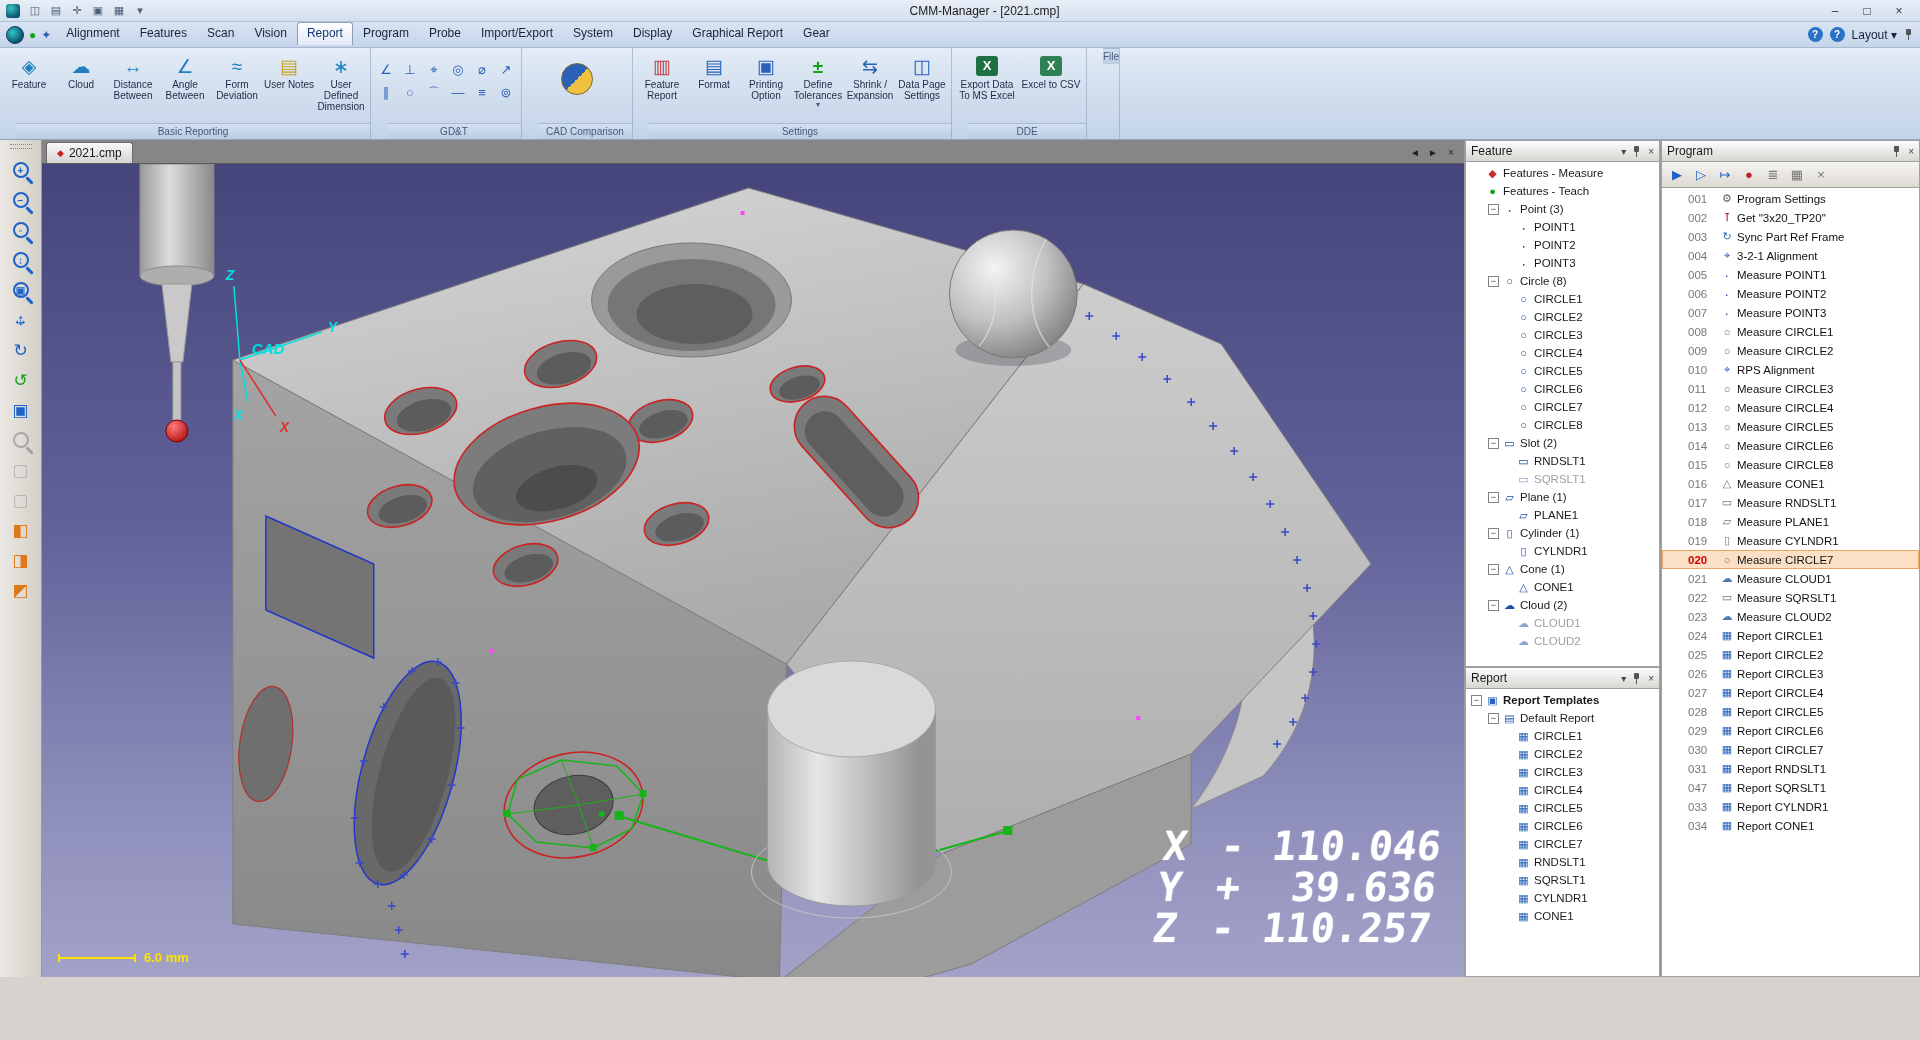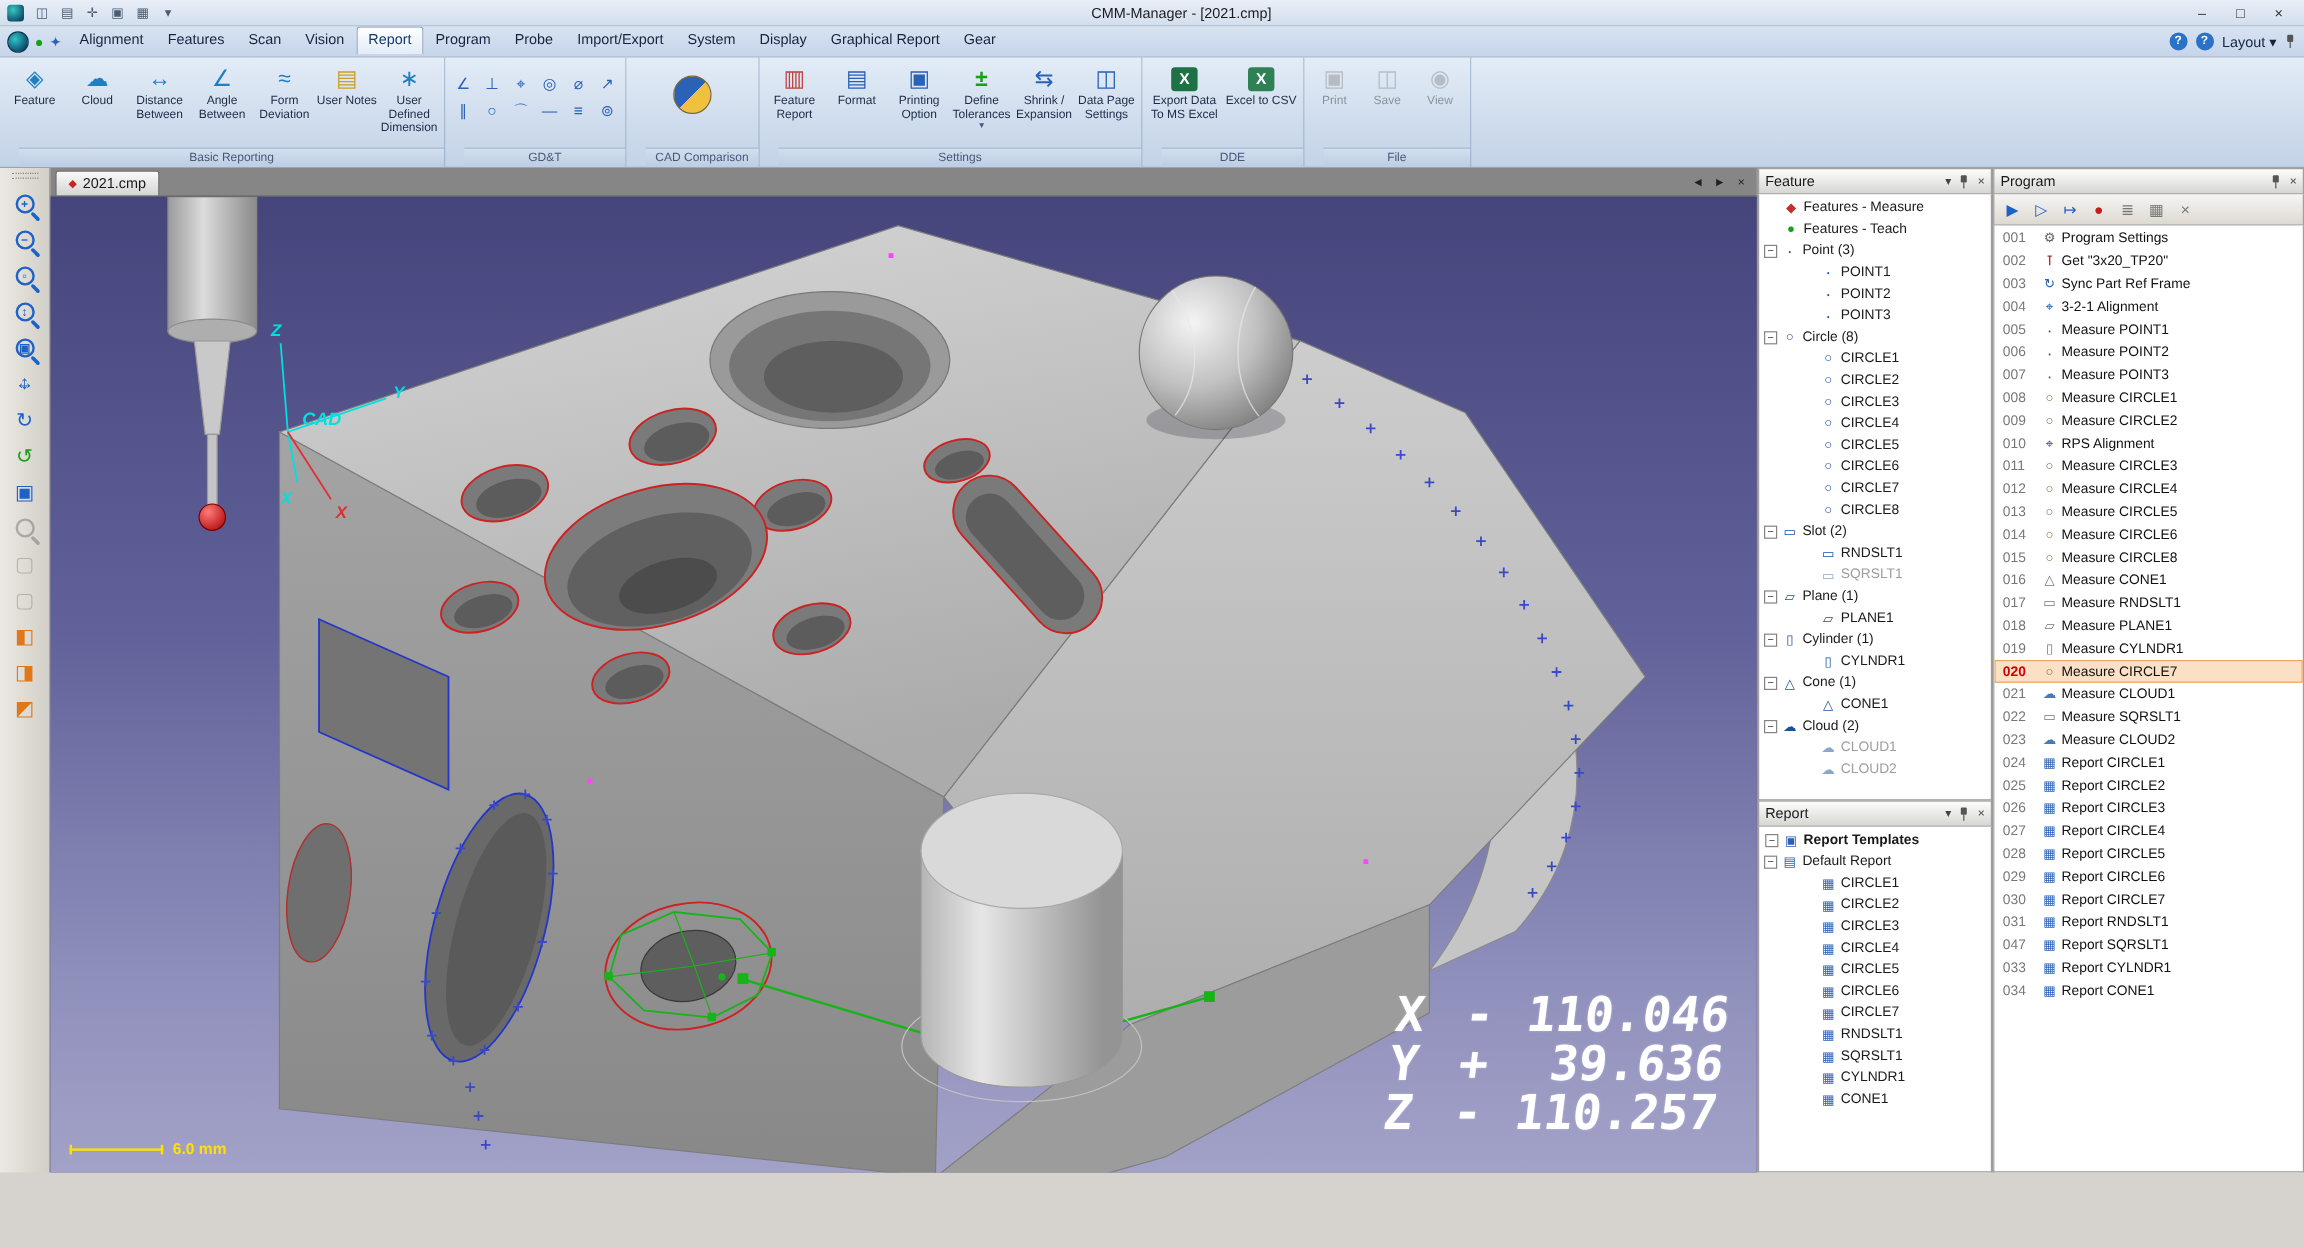--- a/index.html
+++ b/index.html
@@ -106,21 +106,21 @@
   
   .rightcol { width:195px; display:flex; flex-direction:column; background:#ece9e4; }
   .rightcol2 { width:260px; display:flex; flex-direction:column; background:#ece9e4; border-left:1px solid #9a9a9a; }
   .panel { display:flex; flex-direction:column; min-height:0; }
   .panel.feature { height:527px; } .panel.report { flex:1; } .panel.program { height:100%; }
   .panel-header { height:22px; background:linear-gradient(#fdfdfd,#d6d6d2); border:1px solid #a0a0a0; display:flex; align-items:center; font-size:12px; padding:0 5px; gap:6px; }
   .ph-title { flex:1; color:#1a1a1a; }
   .ph-ic { font-size:10px; color:#444; }
   .tree { flex:1; background:#fff; border:1px solid #a0a0a0; border-top:none; overflow:hidden; padding-top:2px; }
   .trow { display:flex; align-items:center; height:18px; font-size:11.5px; padding-left:5px; white-space:nowrap; }
-  .trow.lvl1 { padding-left:4px; } .trow.lvl2 { padding-left:36px; }
+  .trow.lvl1 { padding-left:22px; } .trow.lvl2 { padding-left:36px; }
   .trow.gray .tlabel { color:#9e9e9e; } .trow.gray .ticon { opacity:.5; }
   .trow.bold .tlabel { font-weight:bold; }
   .exp { width:11px; height:11px; margin-right:3px; flex:none; display:flex; align-items:center; justify-content:center; font-size:9px; color:#333; }
   .exp.box { border:1px solid #848484; background:#fff; }
   .exp.box::before { content:"−"; line-height:1; }
   .ticon { width:15px; flex:none; text-align:center; font-size:11px; margin-right:3px; }
   .t-measure::before { content:"◆"; color:#c03030; }
   .t-teach::before { content:"●"; color:#18a018; }
   .t-point::before { content:"∙"; color:#1c4fa0; font-size:15px; }
   .t-circle::before { content:"○"; color:#1c4fa0; }
@@ -130,21 +130,21 @@
   .t-cone::before { content:"△"; color:#1c4fa0; }
   .t-cloud::before { content:"☁"; color:#1c4fa0; }
   .t-rpt-root::before { content:"▣"; color:#2a62b8; }
   .t-rpt::before { content:"▤"; color:#2a62b8; }
   .t-rpt-i::before { content:"▦"; color:#2a62b8; }
 
   
   .ptoolbar { height:26px; background:linear-gradient(#f6f5f3,#ddd9d2); border:1px solid #a0a0a0; border-top:none; display:flex; align-items:center; gap:2px; padding:0 4px; }
   .ptb { width:22px; height:20px; border:1px solid transparent; background:none; font-size:13px; display:flex; align-items:center; justify-content:center; font-family:inherit; }
   .plist { flex:1; background:#fff; border:1px solid #a0a0a0; border-top:none; overflow:hidden; padding-top:1px; }
-  .prow { display:flex; align-items:center; height:19px; font-size:11.5px; }
+  .prow { display:flex; align-items:center; height:19px; font-size:11.5px;padding-left:19px; }
   .prow.sel { background:#fbe0c5; outline:1px solid #e8a860; outline-offset:-1px; }
   .prow.sel .pnum { color:#d00000; font-weight:bold; }
   .pnum { width:36px; color:#777; padding-left:7px; flex:none; }
   .picon { width:20px; text-align:center; flex:none; font-size:11px; }
   .plabel { color:#111; white-space:nowrap; }
   .k-settings::before { content:"⚙"; color:#666; }
   .k-probe::before { content:"⊺"; color:#b03030; font-weight:bold; }
   .k-sync::before { content:"↻"; color:#2a62b8; }
   .k-align::before { content:"⌖"; color:#2a62b8; }
   .k-point::before { content:"∙"; color:#1c4fa0; font-size:14px; }
@@ -372,37 +372,20 @@
 
           <div class="bigbtn" style="width:64px">
             <span class="bicon i-excel2"></span>
             <span class="blabel">Excel to CSV</span>
           </div>
         </div>
       <div class="glabel">DDE</div>
     </div>
 
     <div class="rgroup">
-      <div class="rcontent">
-
-          <div class="bigbtn disabled" style="width:44px">
-            <span class="bicon i-fprint"></span>
-            <span class="blabel">Print</span>
-          </div>
-
-          <div class="bigbtn disabled" style="width:44px">
-            <span class="bicon i-fsave"></span>
-            <span class="blabel">Save</span>
-          </div>
-
-          <div class="bigbtn disabled" style="width:44px">
-            <span class="bicon i-fview"></span>
-            <span class="blabel">View</span>
-          </div>
-        </div>
       <div class="glabel">File</div>
     </div>
 
     <div class="rgroup filler"></div>
   </div>
 
   <div class="main">
 
     <div class="sidebar">
       <div class="grip"></div>

